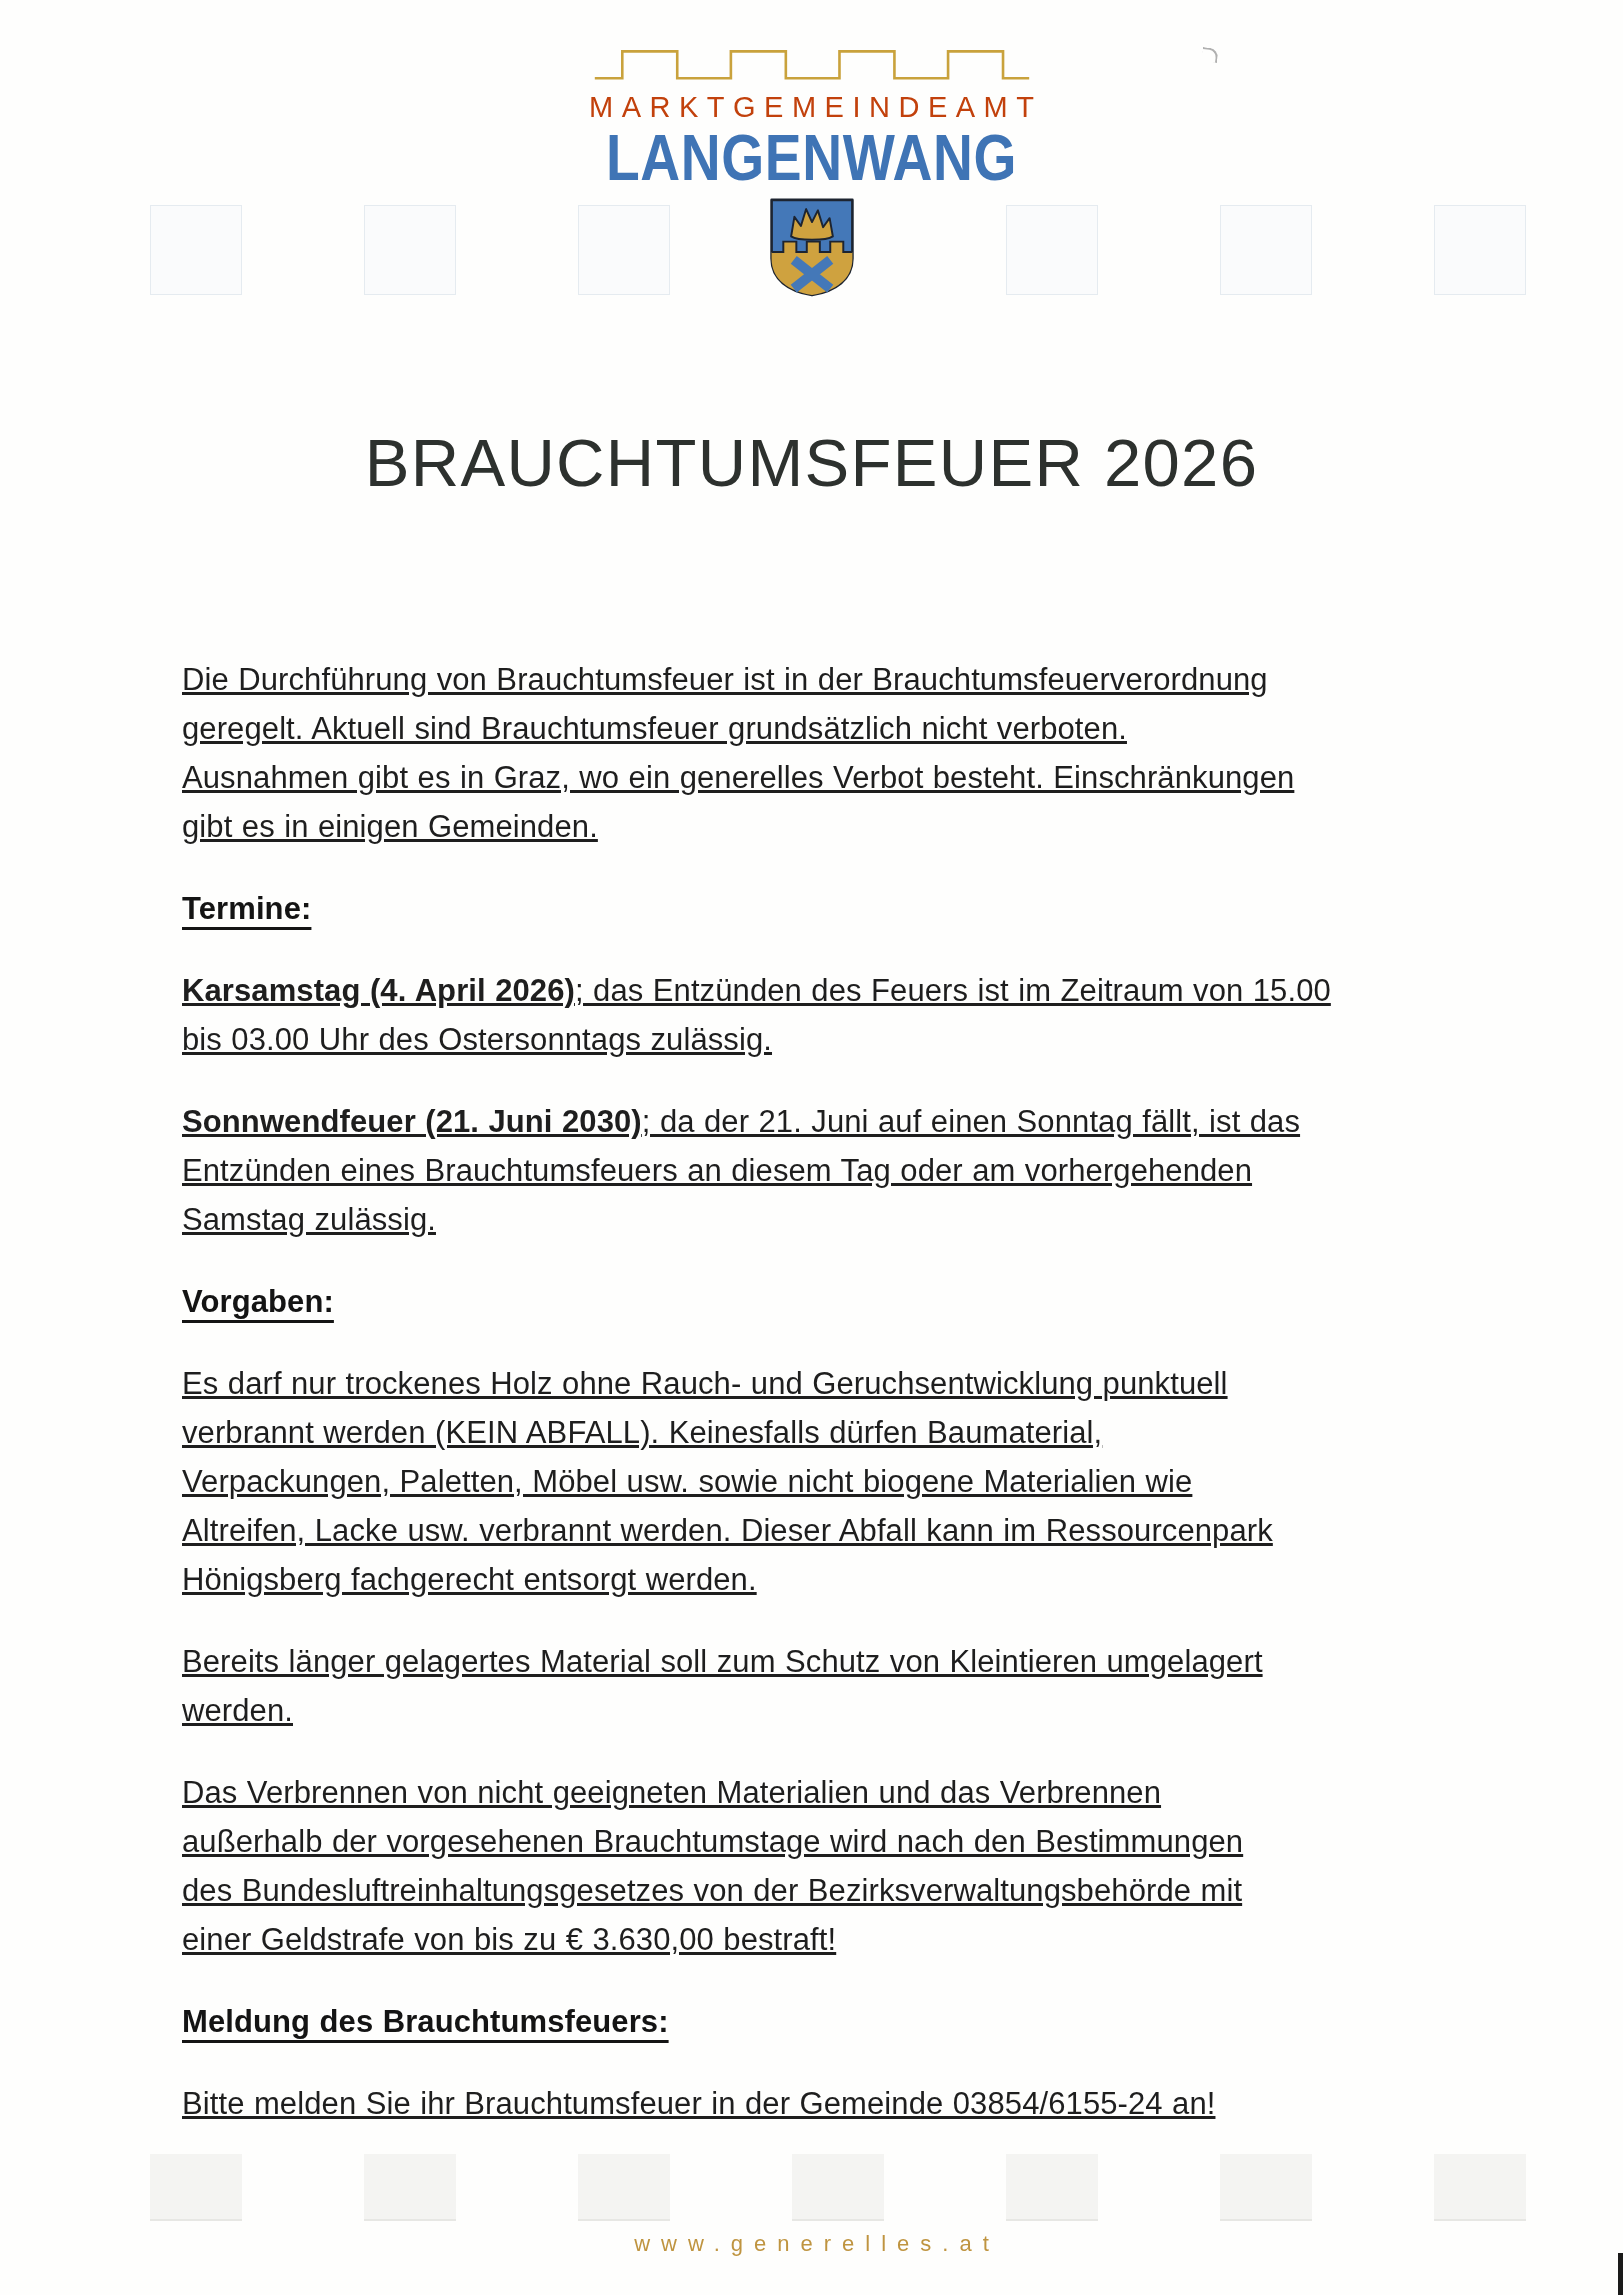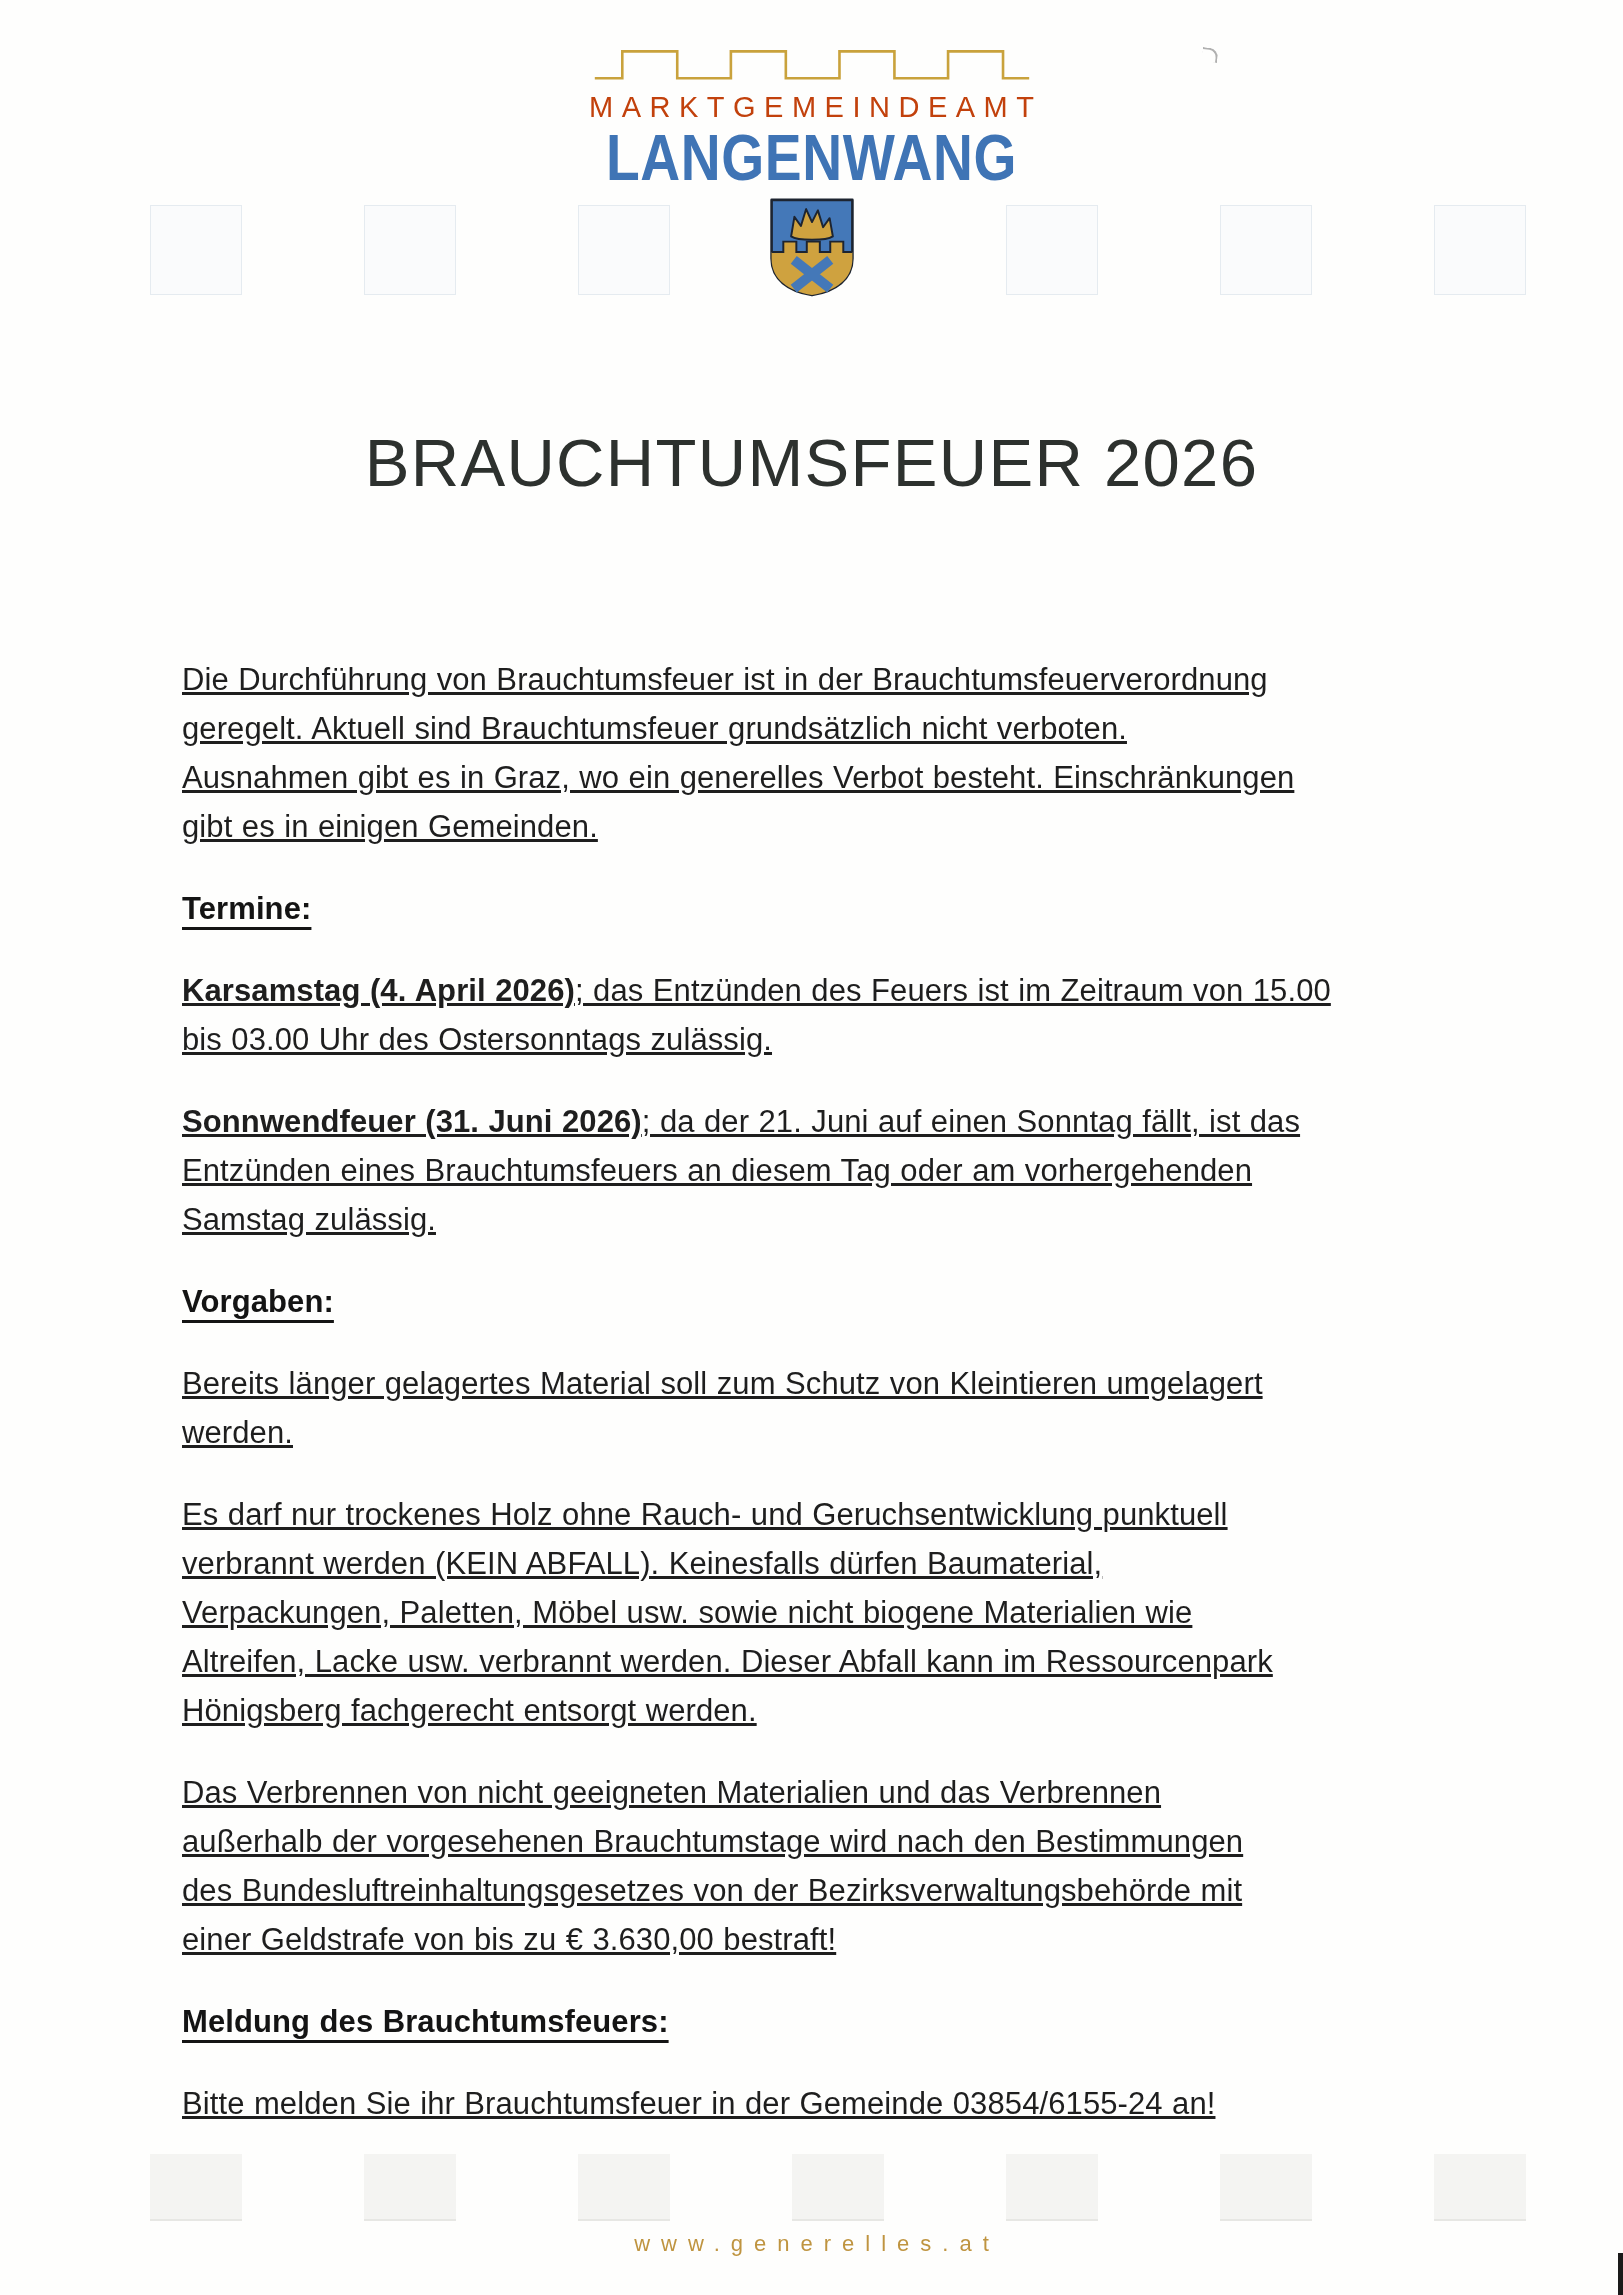--- a/index.html
+++ b/index.html
@@ -112,34 +112,34 @@
     <p class="para">Die Durchführung von Brauchtumsfeuer ist in der Brauchtumsfeuerverordnung
 geregelt. Aktuell sind Brauchtumsfeuer grundsätzlich nicht verboten.
 Ausnahmen gibt es in Graz, wo ein generelles Verbot besteht. Einschränkungen
 gibt es in einigen Gemeinden.</p>
 
     <p class="heading">Termine:</p>
 
     <p class="para"><span class="lead">Karsamstag (4. April 2026)</span><span>; das Entzünden des Feuers ist im Zeitraum von 15.00
 bis 03.00 Uhr des Ostersonntags zulässig.</span></p>
 
-    <p class="para"><span class="lead">Sonnwendfeuer (31. Juni 2026)</span><span>; da der 21. Juni auf einen Sonntag fällt, ist das
+    <p class="para"><span class="lead">Sonnwendfeuer (21. Juni 2030)</span><span>; da der 21. Juni auf einen Sonntag fällt, ist das
 Entzünden eines Brauchtumsfeuers an diesem Tag oder am vorhergehenden
 Samstag zulässig.</span></p>
 
     <p class="heading">Vorgaben:</p>
-
-    <p class="para">Bereits länger gelagertes Material soll zum Schutz von Kleintieren umgelagert
-werden.</p>
 
     <p class="para">Es darf nur trockenes Holz ohne Rauch- und Geruchsentwicklung punktuell
 verbrannt werden (KEIN ABFALL). Keinesfalls dürfen Baumaterial,
 Verpackungen, Paletten, Möbel usw. sowie nicht biogene Materialien wie
 Altreifen, Lacke usw. verbrannt werden. Dieser Abfall kann im Ressourcenpark
 Hönigsberg fachgerecht entsorgt werden.</p>
+
+    <p class="para">Bereits länger gelagertes Material soll zum Schutz von Kleintieren umgelagert
+werden.</p>
 
     <p class="para">Das Verbrennen von nicht geeigneten Materialien und das Verbrennen
 außerhalb der vorgesehenen Brauchtumstage wird nach den Bestimmungen
 des Bundesluftreinhaltungsgesetzes von der Bezirksverwaltungsbehörde mit
 einer Geldstrafe von bis zu € 3.630,00 bestraft!</p>
 
     <p class="heading">Meldung des Brauchtumsfeuers:</p>
 
     <p class="para">Bitte melden Sie ihr Brauchtumsfeuer in der Gemeinde 03854/6155-24 an!</p>
 

